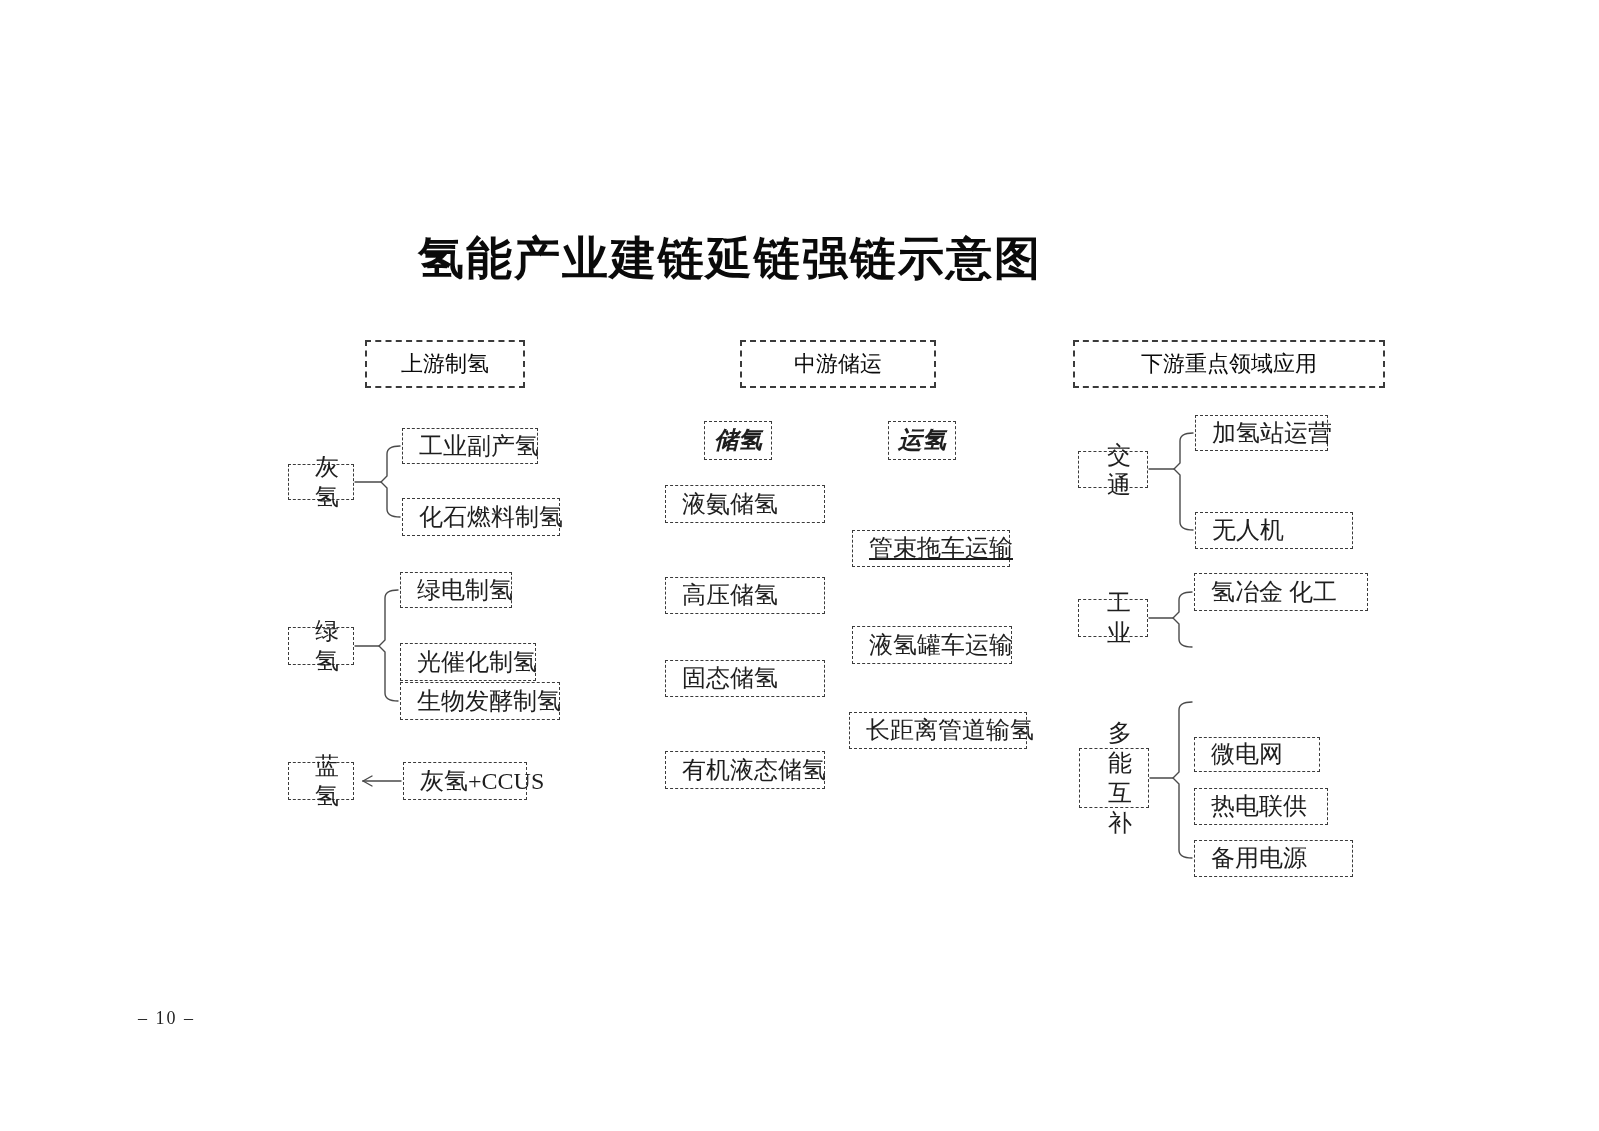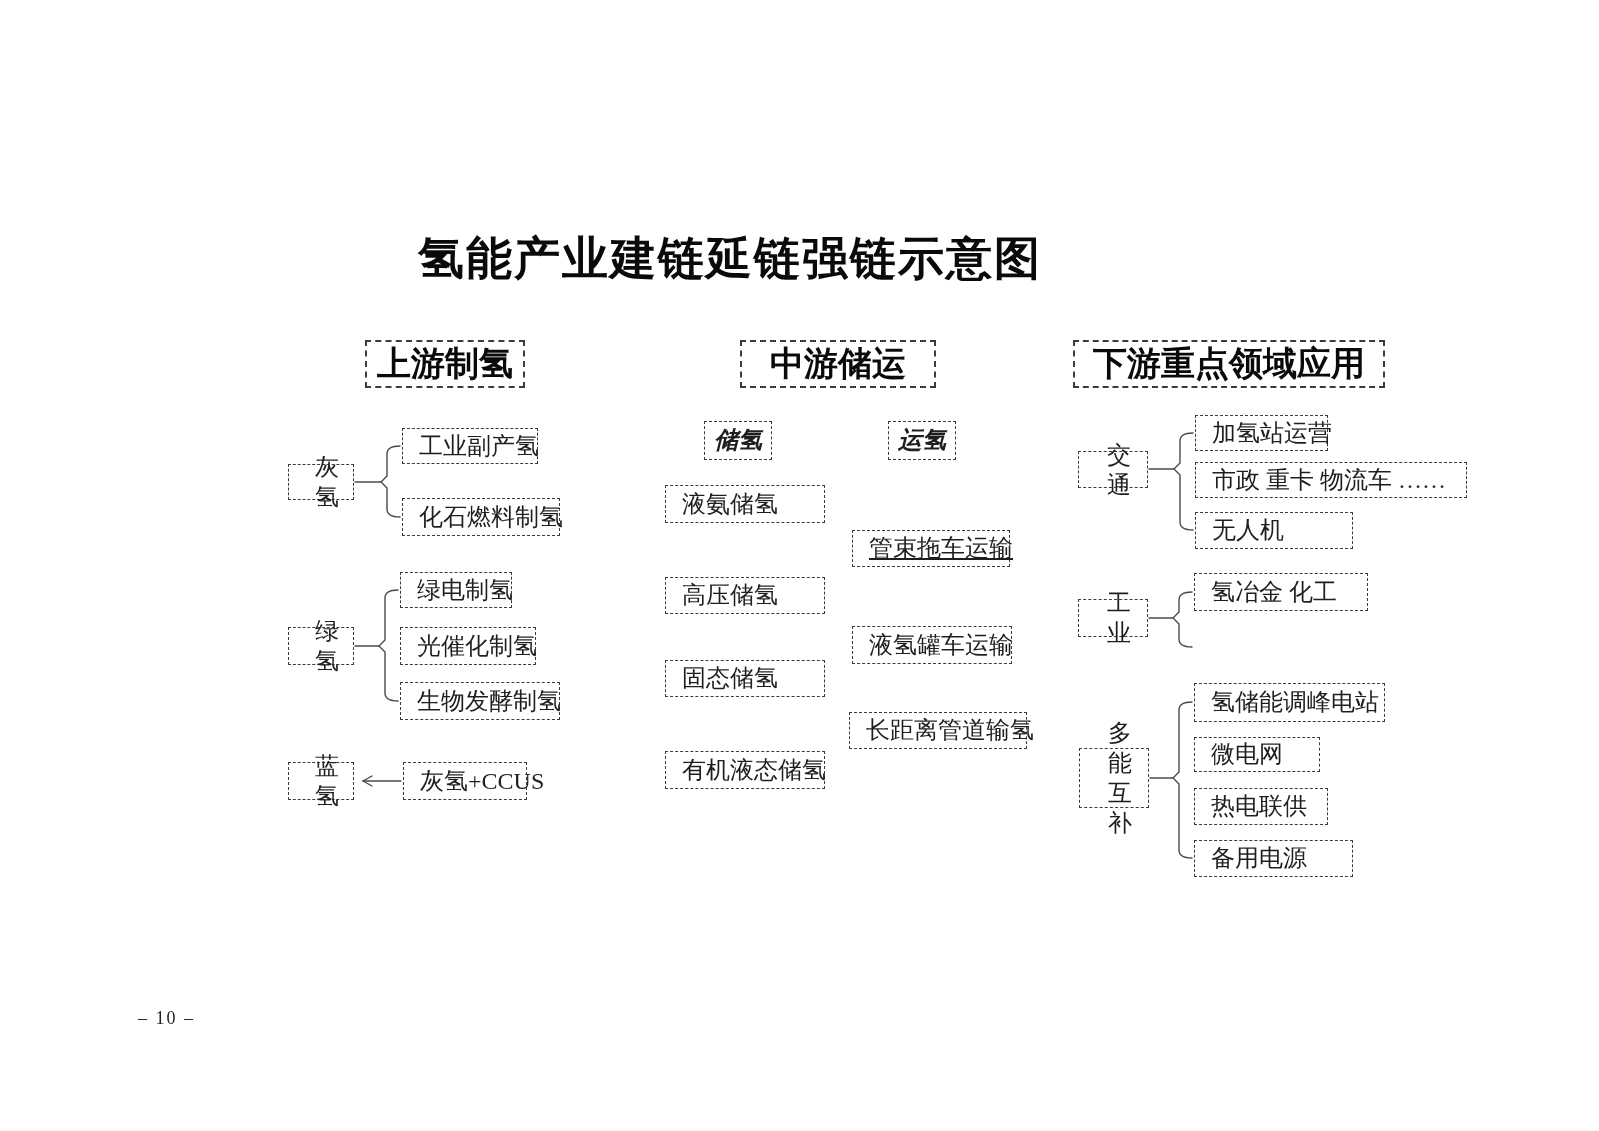--- a/index.html
+++ b/index.html
@@ -15,22 +15,22 @@
   .nb{position:absolute;box-sizing:border-box;border:1px dashed #3b3b3b;
       display:flex;align-items:center;font-size:24px;line-height:1.1;
       padding-left:16px;white-space:nowrap;color:#1e1e1e;}
   
   .np{justify-content:center;padding-left:12px;}
   .np .lbl{letter-spacing:9px;margin-right:-9px;text-align:center;
            white-space:pre-line;line-height:1.25;}
   
   .hd{position:absolute;box-sizing:border-box;border:2px dashed #3b3b3b;
       display:flex;align-items:center;justify-content:center;
-      font-family:"Liberation Sans", sans-serif;font-weight:bold;
-      font-size:34px;color:#0a0a0a;white-space:nowrap;}
+      font-family:"Liberation Sans", sans-serif;font-weight:normal;
+      font-size:22px;color:#0a0a0a;white-space:nowrap;}
   
   .sh{justify-content:center;padding-left:0;font-weight:600;font-style:italic;}
 
   .conn{position:absolute;}
   .conn svg{display:block;overflow:visible;}
   .conn path{fill:none;stroke:#4a4a4a;stroke-width:1.4;stroke-linecap:round;
              stroke-linejoin:round;}
 
   .pagenum{position:absolute;left:138px;top:1008px;font-size:18px;
            color:#1e1e1e;letter-spacing:2px;font-family:Liberation Serif, serif;}
@@ -54,21 +54,21 @@
     <svg width="48" height="88" viewBox="0 0 48 88">
       <path d="M46,8 Q33,8 33,16 L33,38 L27,44 L33,50 L33,71 Q33,79 46,79"></path>
       <path d="M1,44 L27,44"></path>
     </svg>
   </div>
 
   <div class="nb" style="left:400px;top:572px;width:112px;height:36px;">绿电制氢</div>
   <div class="nb np" style="left:288px;top:627px;width:66px;height:38px;">
       <span class="lbl">绿氢</span>
     </div>
-  <div class="nb" style="left:400px;top:627px;width:136px;height:38px;">光催化制氢</div>
+  <div class="nb" style="left:400px;top:643px;width:136px;height:38px;">光催化制氢</div>
   <div class="nb" style="left:400px;top:682px;width:160px;height:38px;">生物发酵制氢</div>
 
   <div class="conn" style="left:354px;top:582px;">
     <svg width="46" height="126" viewBox="0 0 46 126">
       <path d="M44,8 Q31,8 31,16 L31,58 L25,64 L31,70 L31,111 Q31,119 44,119"></path>
       <path d="M1,64 L25,64"></path>
     </svg>
   </div>
 
   <div class="nb np" style="left:288px;top:762px;width:66px;height:38px;">
@@ -97,21 +97,20 @@
   <div class="nb" style="left:852px;top:530px;width:158px;height:37px;text-decoration:underline;">管束拖车运输</div>
   <div class="nb" style="left:852px;top:626px;width:160px;height:38px;">液氢罐车运输</div>
   <div class="nb" style="left:849px;top:712px;width:178px;height:37px;">长距离管道输氢</div>
 
   <div class="hd" style="left:1073px;top:340px;width:312px;height:48px;">下游重点领域应用</div>
 
   <div class="nb" style="left:1195px;top:415px;width:133px;height:36px;">加氢站运营</div>
   <div class="nb np" style="left:1078px;top:451px;width:70px;height:37px;">
       <span class="lbl">交通</span>
     </div>
-  <div class="nb" style="left:1195px;top:462px;width:272px;height:36px;">市政 重卡 物流车 ……</div>
   <div class="nb" style="left:1195px;top:512px;width:158px;height:37px;">无人机</div>
 
   <div class="conn" style="left:1148px;top:425px;">
     <svg width="47" height="114" viewBox="0 0 47 114">
       <path d="M45,8 Q32,8 32,16 L32,38 L26,44 L32,50 L32,97 Q32,105 45,105"></path>
       <path d="M1,44 L26,44"></path>
     </svg>
   </div>
 
   <div class="nb" style="left:1194px;top:573px;width:174px;height:38px;">氢冶金 化工</div>
@@ -119,21 +118,20 @@
       <span class="lbl">工业</span>
     </div>
 
   <div class="conn" style="left:1148px;top:584px;">
     <svg width="46" height="72" viewBox="0 0 46 72">
       <path d="M44,8 Q31,8 31,16 L31,28 L25,34 L31,40 L31,55 Q31,63 44,63"></path>
       <path d="M1,34 L25,34"></path>
     </svg>
   </div>
 
-  <div class="nb" style="left:1194px;top:683px;width:191px;height:39px;">氢储能调峰电站</div>
   <div class="nb" style="left:1194px;top:737px;width:126px;height:35px;">微电网</div>
   <div class="nb np" style="left:1079px;top:748px;width:70px;height:60px;">
       <span class="lbl">多能
 互补</span>
     </div>
   <div class="nb" style="left:1194px;top:788px;width:134px;height:37px;">热电联供</div>
   <div class="nb" style="left:1194px;top:840px;width:159px;height:37px;">备用电源</div>
 
   <div class="conn" style="left:1149px;top:694px;">
     <svg width="45" height="173" viewBox="0 0 45 173">

